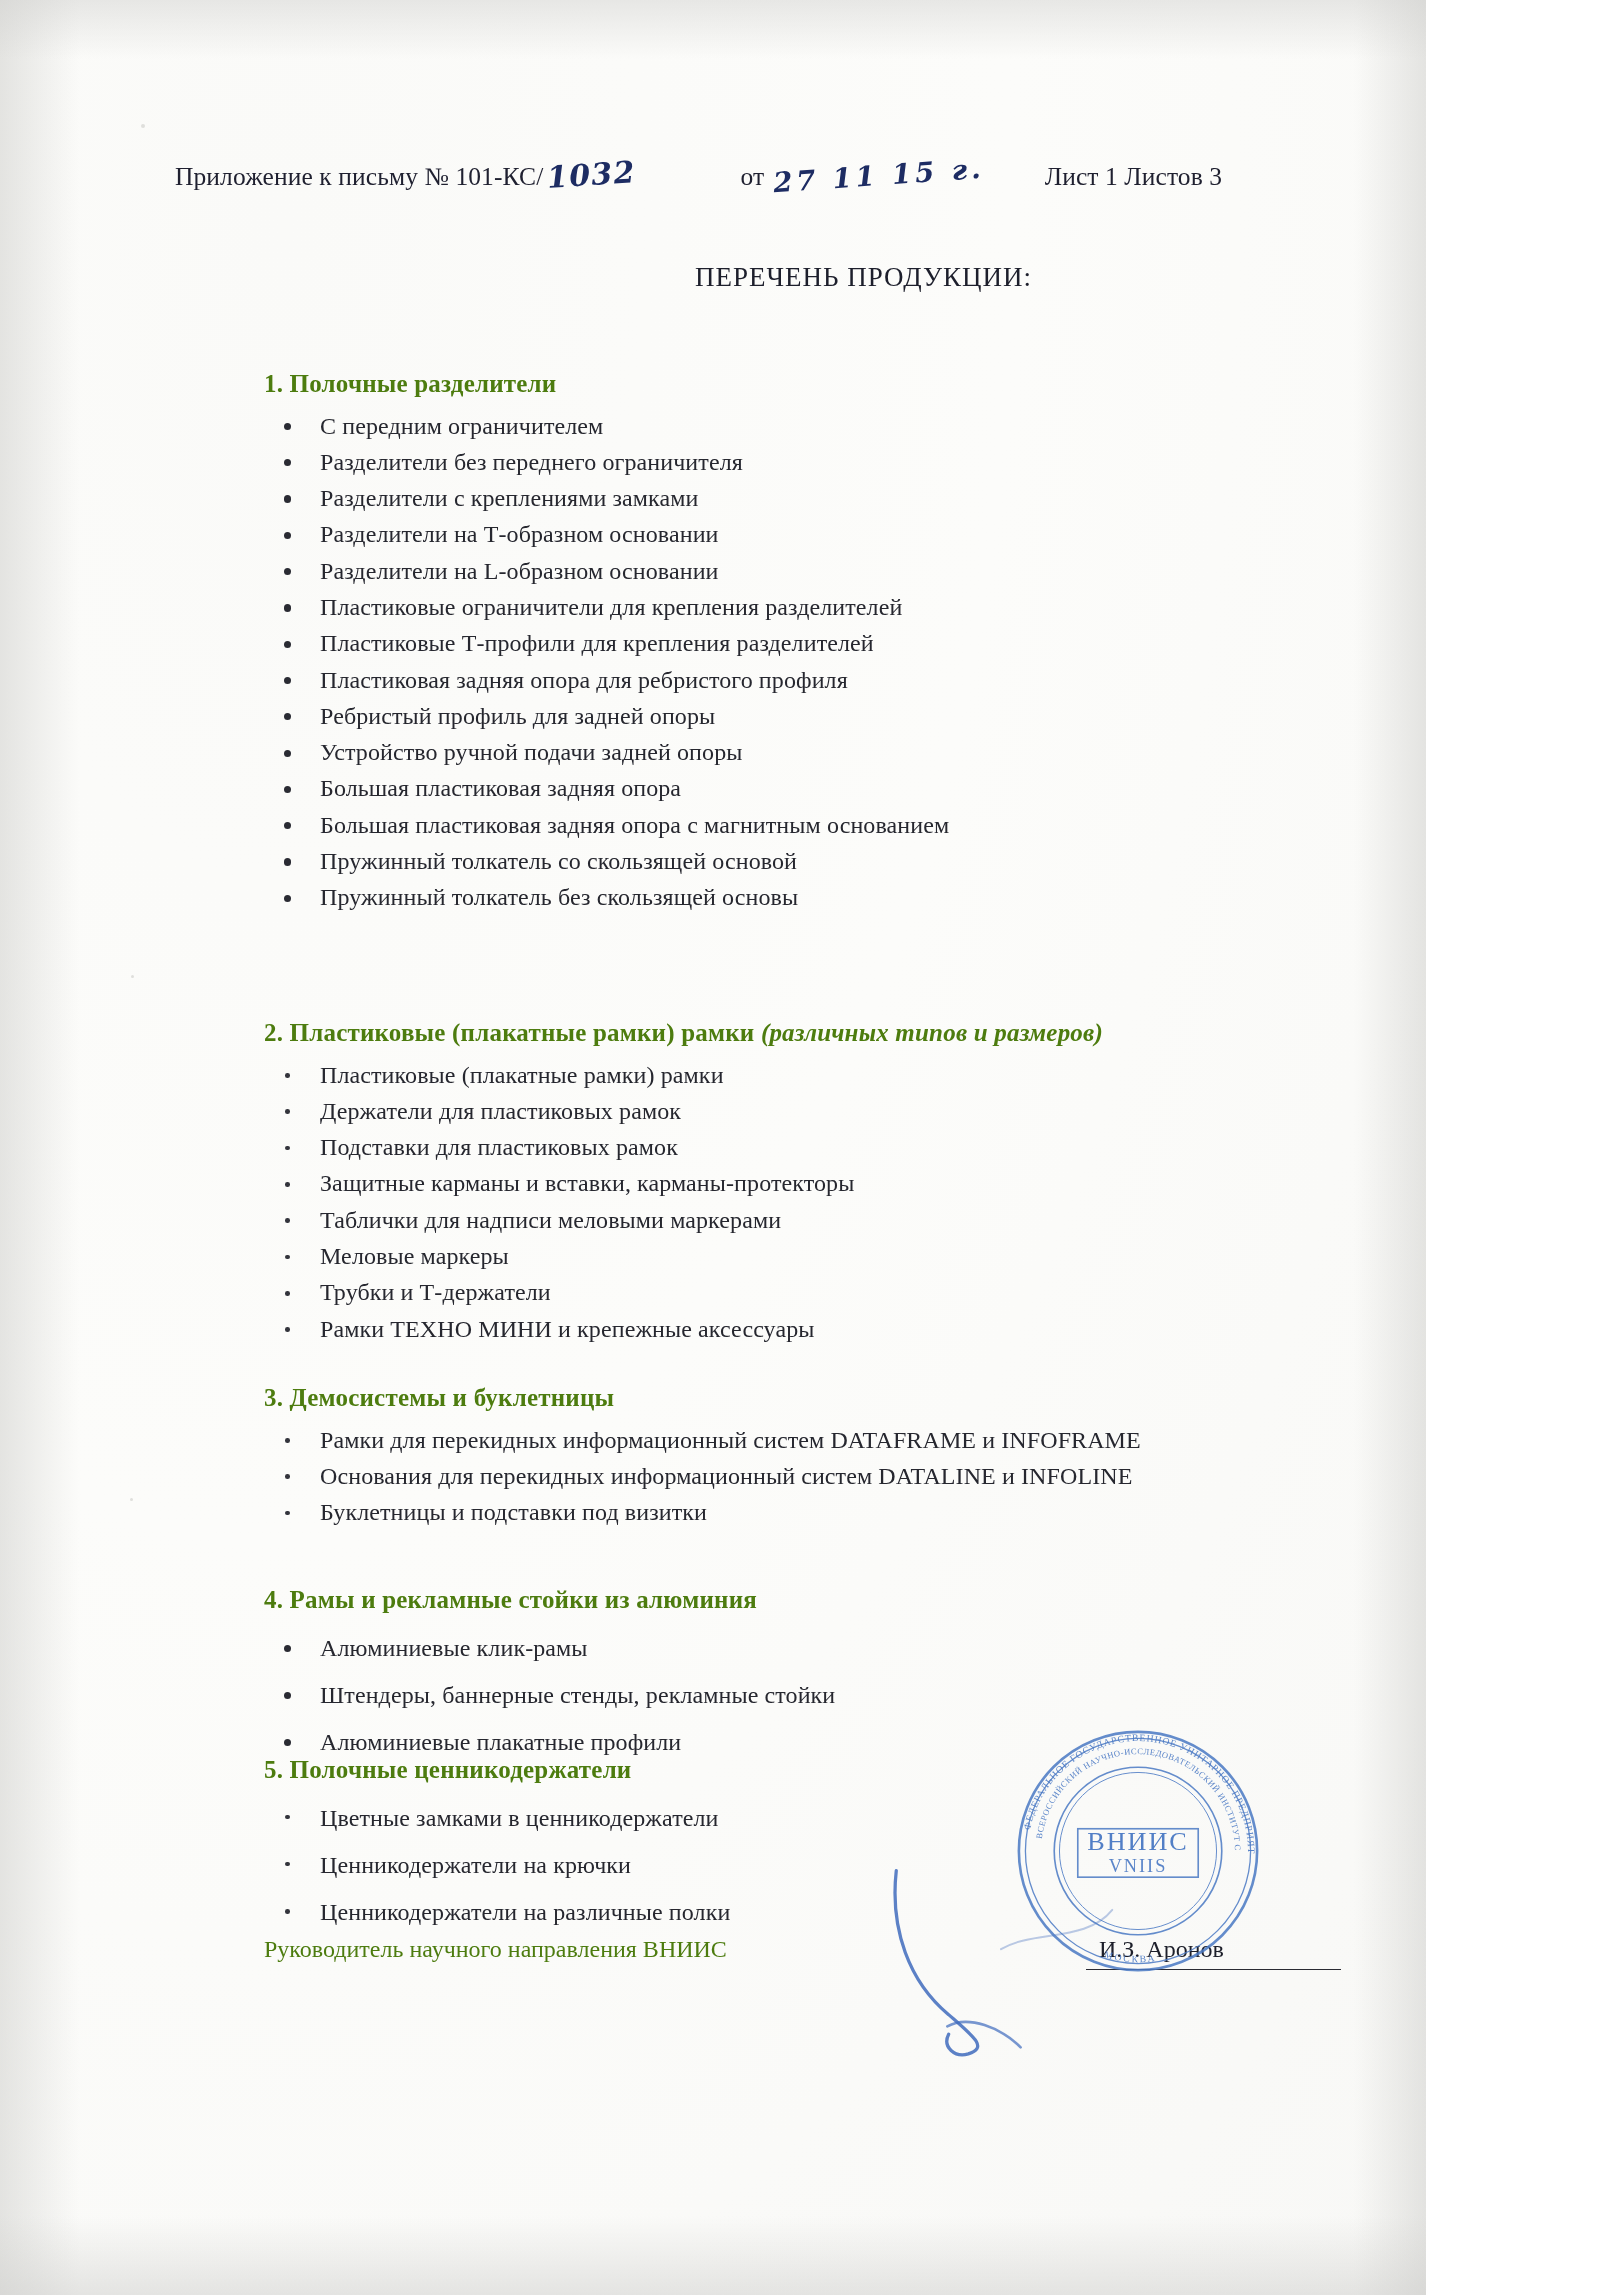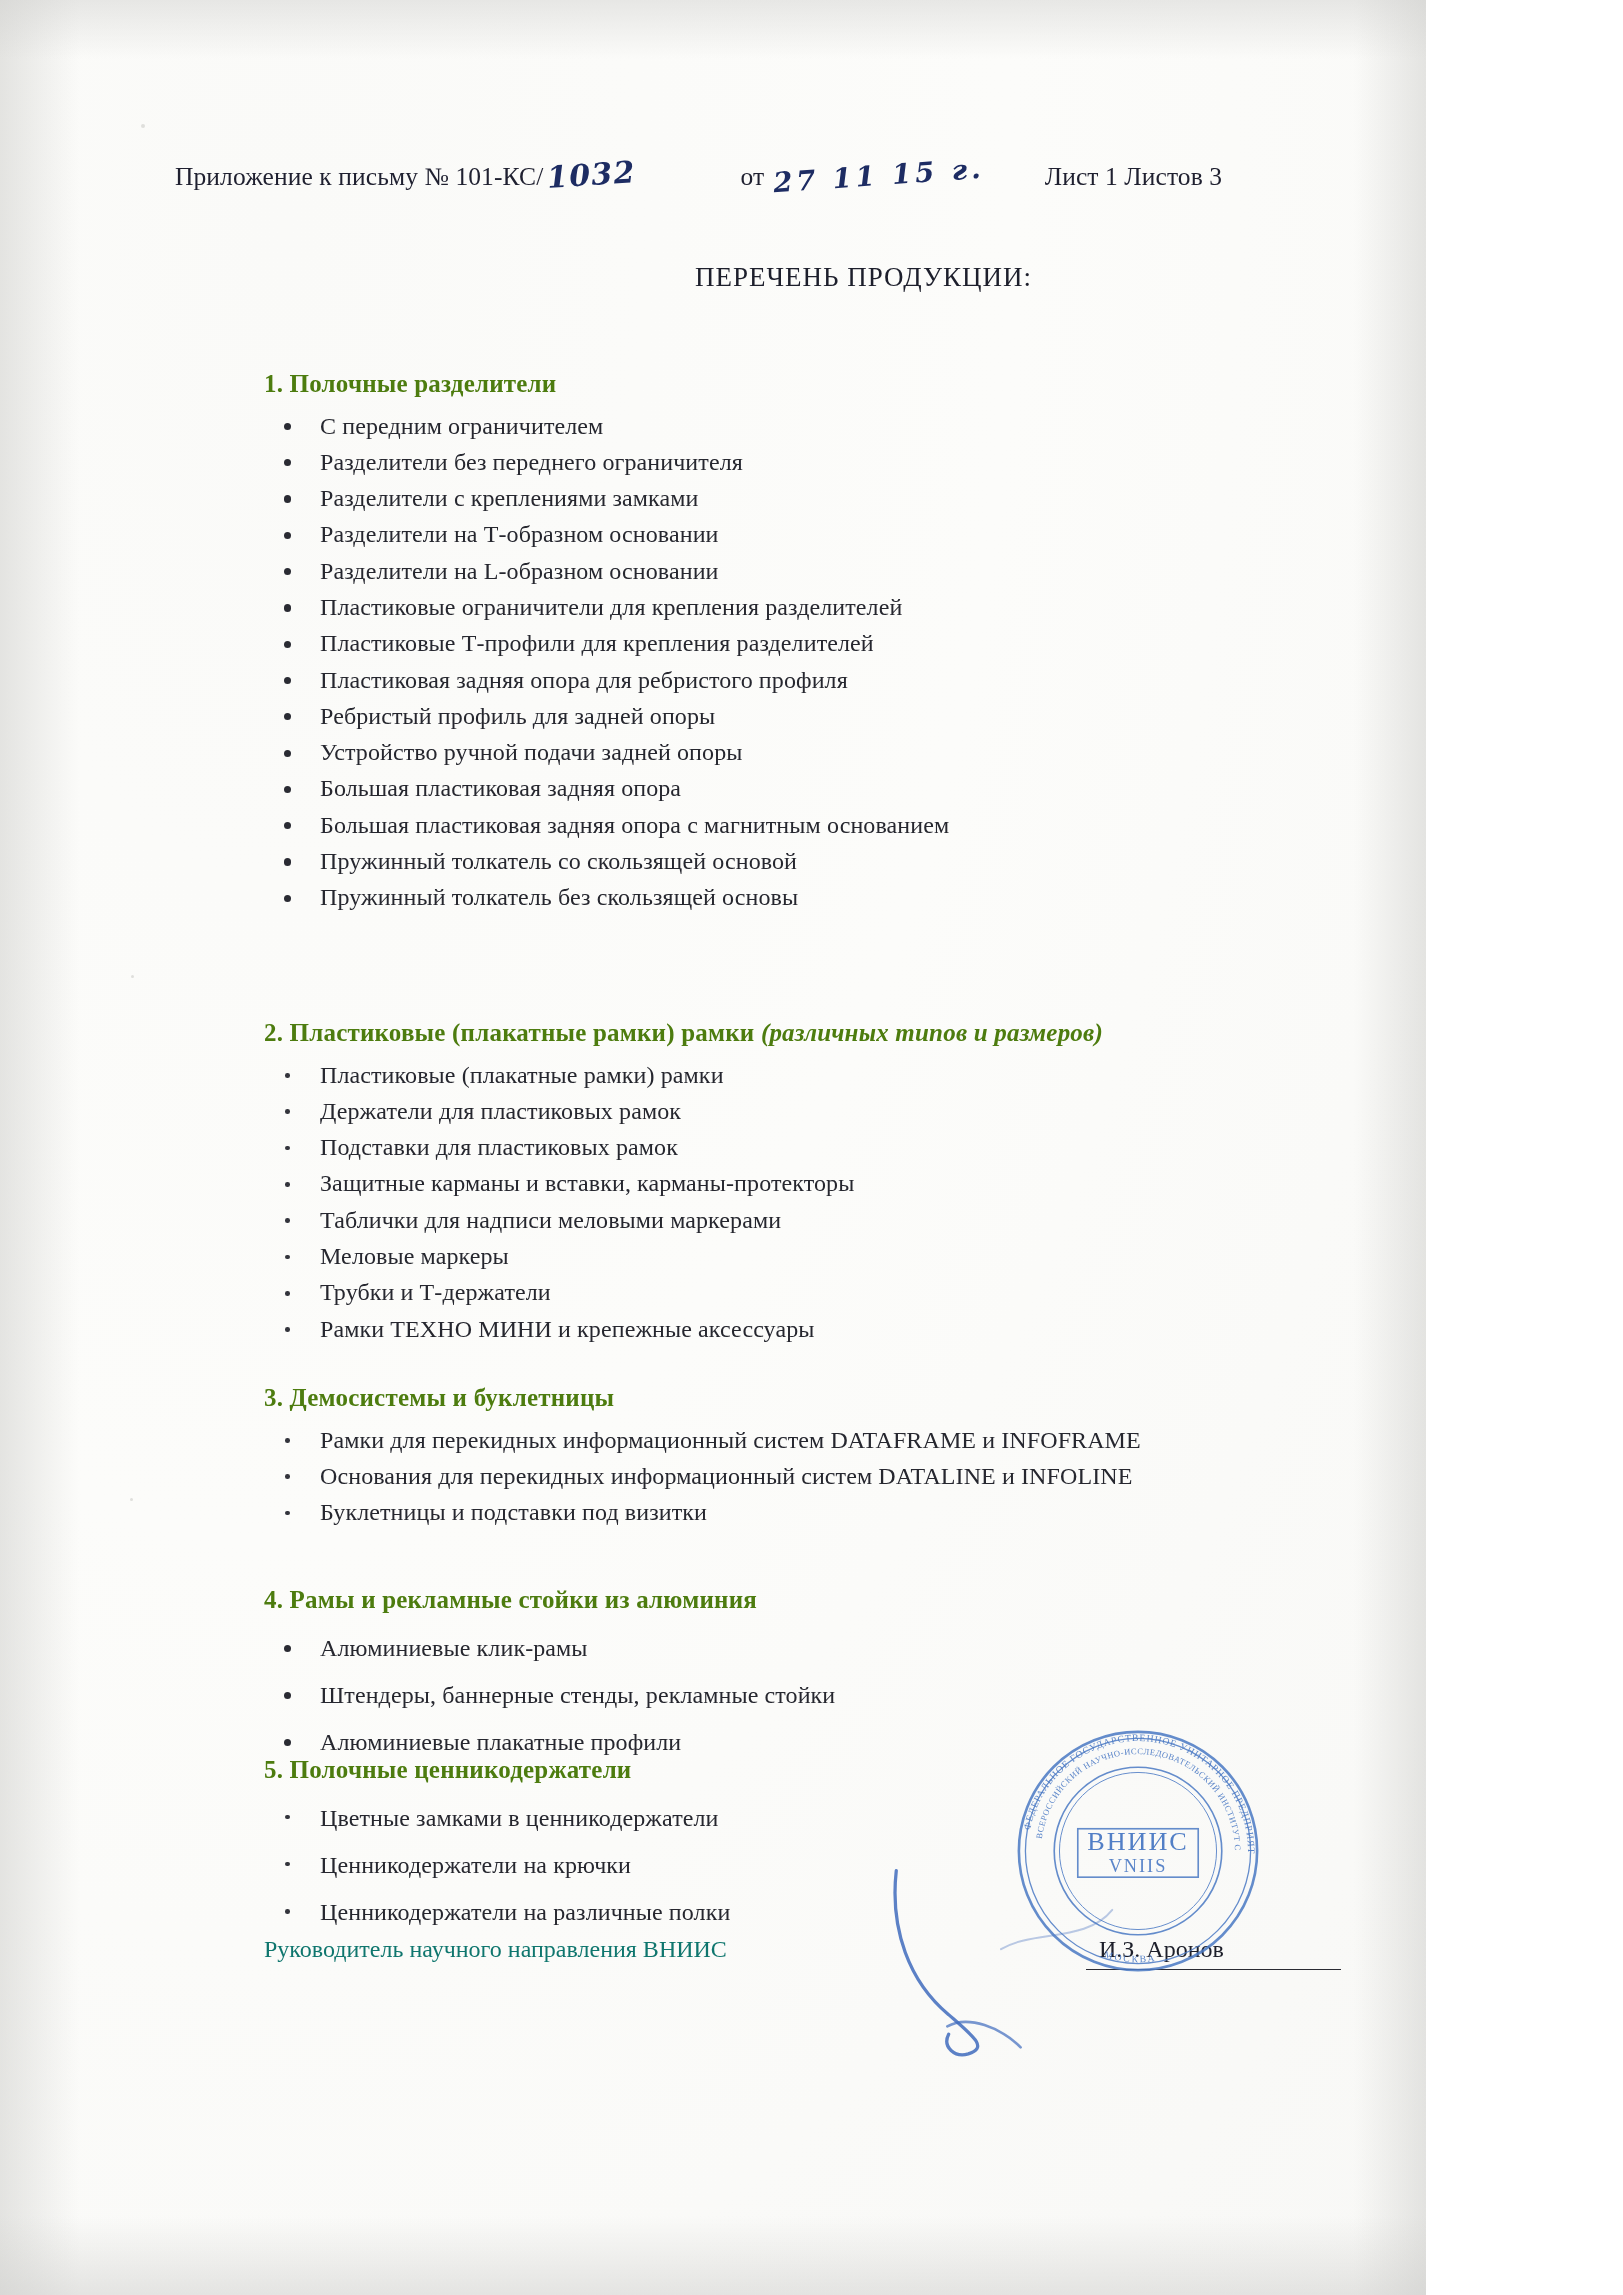--- a/index.html
+++ b/index.html
@@ -177,21 +177,21 @@
   #sec4 { top: 1550px; }
   #sec5 { top: 1720px; }
 
   
   .sign-row {
     position: absolute;
     left: 264px;
     top: 1936px;
     width: 1243px;
     font-size: 24px;
-    color: #0f766e;
+    color: #4d7c0f;
   }
   .sign-name {
     position: absolute;
     left: 1099px;
     top: 1936px;
     font-size: 24px;
     color: #1d1f2a;
   }
   .sign-underline {
     position: absolute;

